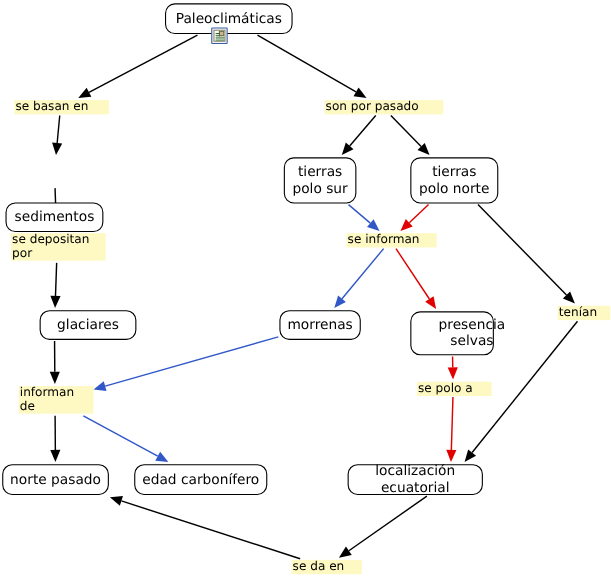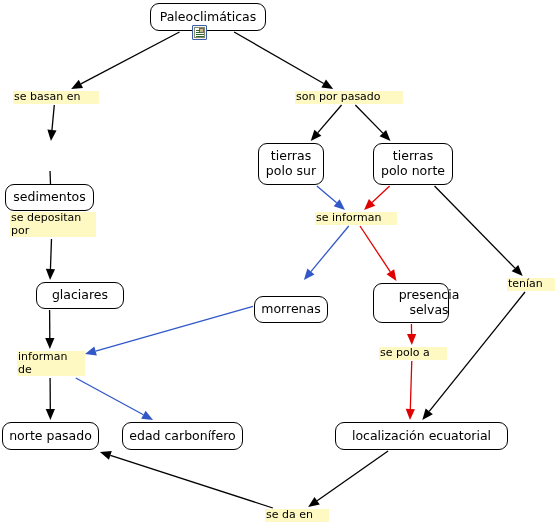--- a/index.html
+++ b/index.html
@@ -138,24 +138,24 @@
   <div id="nodes-layer">
       <div class="node" style="left: 150px; top: 3px; width: 116px; height: 28px;">Paleoclimáticas</div>
       <div class="node" style="left: 5px; top: 143px; width: 89px; height: 27px; margin-top: 41px;">sedimentos</div>
       <div class="node" style="left: 13px; top: 282px; width: 88px; height: 27px; margin-left: 23px;">glaciares</div>
       <div class="node" style="left: 2px; top: 422px; width: 97px; height: 28px;">norte pasado</div>
       <div class="node" style="left: 122px; top: 422px; width: 121px; height: 28px;">edad carbonífero</div>
       <div class="node" style="left: 258px; top: 143px; width: 66px; height: 42px;">tierras
 polo sur</div>
       <div class="node" style="left: 373px; top: 143px; width: 80px; height: 42px;">tierras
 polo norte</div>
-      <div class="node" style="left: 254px; top: 296px; width: 74px; height: 27px;">morrenas</div>
+      <div class="node" style="left: 254px; top: 282px; width: 74px; height: 27px;">morrenas</div>
       <div class="node" style="left: 373px; top: 283px; width: 76px; height: 40px; padding-left: 36px;">presencia
 selvas</div>
-      <div class="node" style="left: 335px; top: 422px; width: 173px; height: 28px;">localización ecuatorial</div>
+      <div class="node" style="left: 316px; top: 422px; width: 123px; height: 28px;">localización ecuatorial</div>
       <div class="linklabel" style="left: 13px; top: 91px; width: 84px;">se basan en</div>
       <div class="linklabel" style="left: 295px; top: 91px; width: 106px;">son por pasado</div>
       <div class="linklabel" style="left: 10px; top: 212px; width: 84px;">se depositan
 por</div>
       <div class="linklabel" style="left: 17px; top: 351px; width: 66px;">informan
 de</div>
       <div class="linklabel" style="left: 315px; top: 212px; width: 80px;">se informan</div>
       <div class="linklabel" style="left: 379px; top: 347px; width: 66px;">se polo a</div>
       <div class="linklabel" style="left: 507px; top: 278px; width: 48px;">tenían</div>
       <div class="linklabel" style="left: 265px; top: 509px; width: 62px;">se da en</div>

